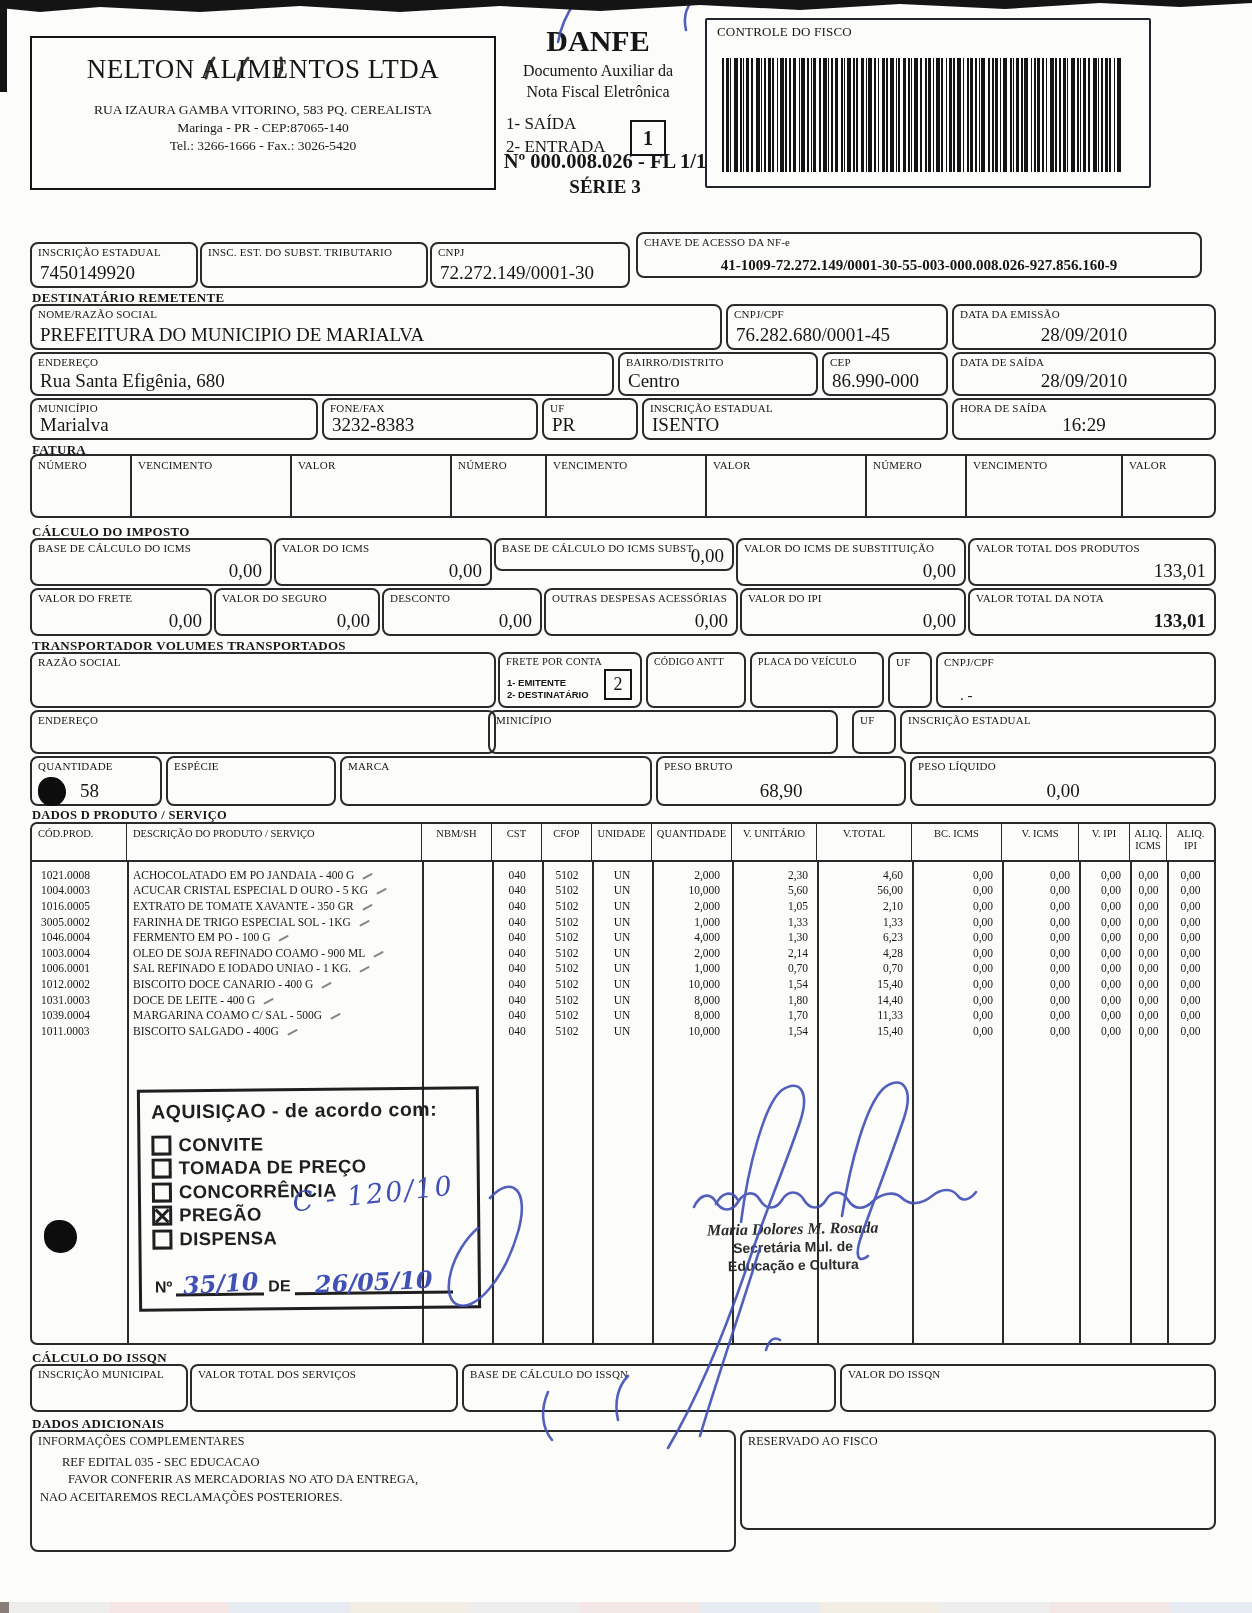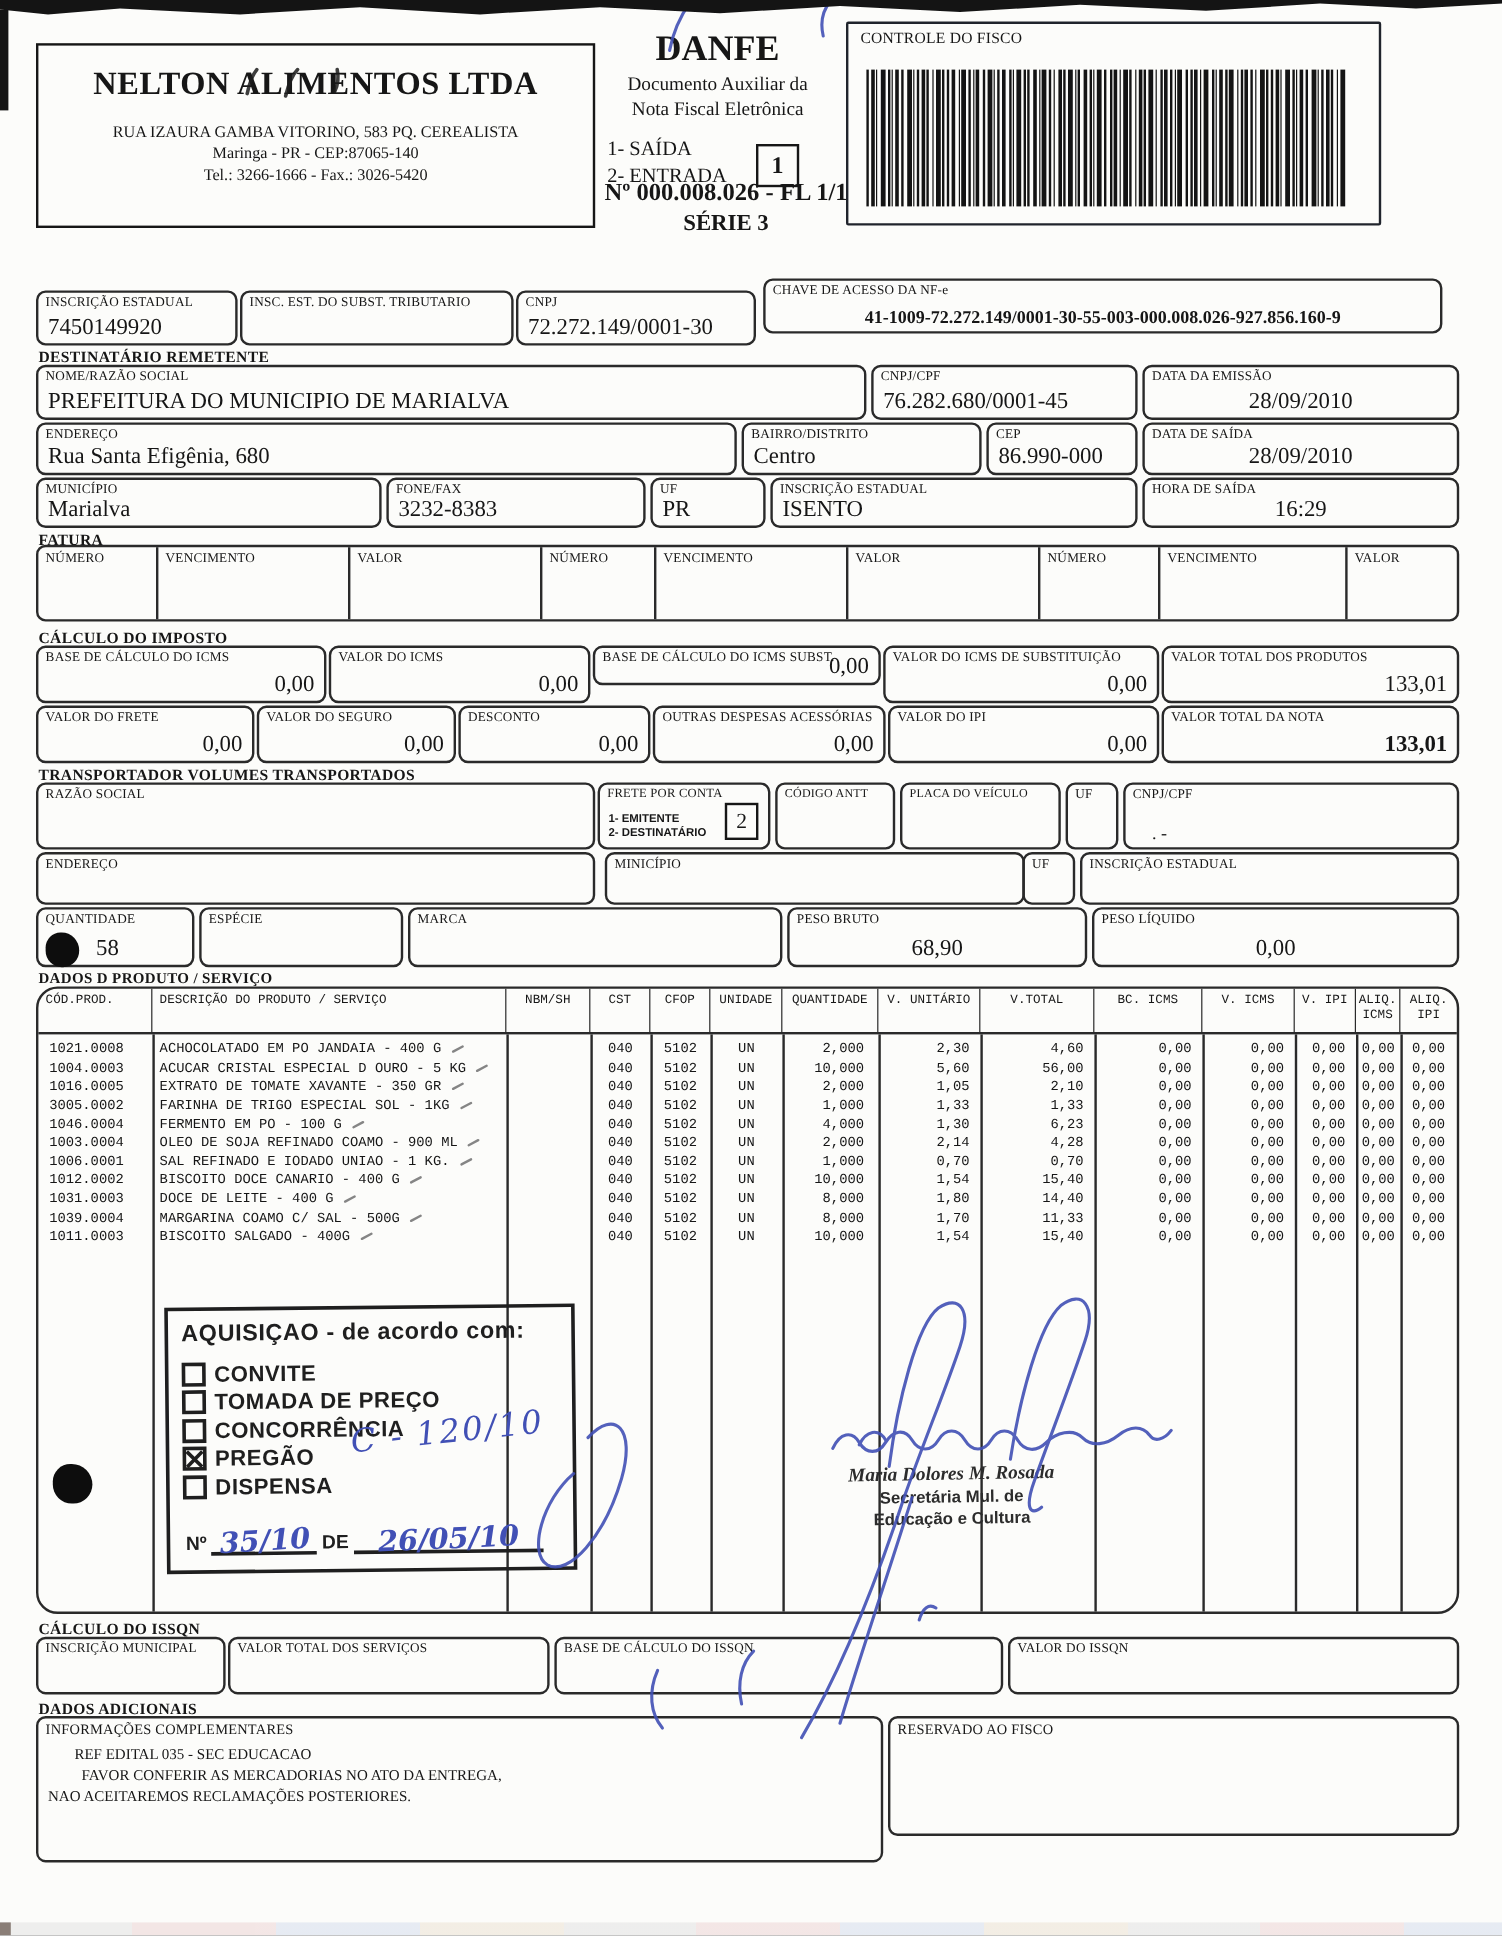--- a/index.html
+++ b/index.html
@@ -6,41 +6,41 @@
   .page{position:relative;width:1252px;height:1613px;background:#fcfcfa;overflow:hidden;
         font-family:"Liberation Serif",serif;color:#161616;}
   
   .fbox{position:absolute;border:2px solid #2a2a2a;border-radius:8px;box-sizing:border-box;}
   .flabel{position:absolute;top:2px;left:6px;font-size:11px;white-space:nowrap;letter-spacing:.2px;}
   .fval{position:absolute;left:8px;right:8px;bottom:2px;font-size:19px;white-space:nowrap;}
   .fval.c{text-align:center}.fval.r{text-align:right}.fval.b{font-weight:bold}.fval.sm{font-size:15px}
   .sec{position:absolute;font-weight:bold;font-size:13px;letter-spacing:.3px;white-space:nowrap;}
   
   .emitter{position:absolute;left:30px;top:36px;width:462px;height:150px;border:2.5px solid #161616;text-align:center;}
-  .ename{margin-top:16px;font-size:27px;font-weight:bold;letter-spacing:.5px;}
+  .ename{margin-top:16px;font-size:27px;font-weight:normal;letter-spacing:.5px;}
   .eaddr{margin-top:16px;font-size:13.5px;line-height:1.35;}
   .danfe-title{position:absolute;left:492px;top:24px;width:212px;text-align:center;font-size:30px;font-weight:bold;}
   .danfe-sub{position:absolute;left:492px;width:212px;text-align:center;font-size:16px;}
   .danfe-opt{position:absolute;left:506px;top:112px;font-size:17px;line-height:23px;}
   .danfe-typebox{position:absolute;left:630px;top:120px;width:32px;height:32px;border:2.5px solid #161616;
                  text-align:center;line-height:32px;font-size:20px;font-weight:bold;}
   .danfe-num{position:absolute;left:486px;top:150px;width:238px;text-align:center;font-size:20.5px;font-weight:bold;white-space:nowrap;}
   .danfe-serie{position:absolute;left:486px;top:176px;width:238px;text-align:center;font-size:19px;font-weight:bold;}
   .fisco{position:absolute;left:705px;top:18px;width:442px;height:166px;border:2.5px solid #20242c;border-radius:2px;}
   .fisco .flabel{font-size:13px;top:4px;left:10px;}
   .barcode{position:absolute;left:15px;top:38px;width:412px;height:114px;font-size:0;}
   .barcode span{display:inline-block;height:100%;background:#141414;}
   
   .ftable{position:absolute;left:30px;top:454px;width:1186px;height:64px;border:2px solid #2a2a2a;border-radius:8px;
           box-sizing:border-box;display:grid;grid-template-columns:100px 160px 160px 95px 160px 160px 100px 156px 87px;}
   .fcell{border-right:2px solid #2a2a2a;font-size:11px;padding:3px 0 0 6px;letter-spacing:.2px;}
   .fcell:last-child{border-right:none;}
   
-  .ptable{position:absolute;left:30px;top:822px;width:1186px;height:523px;border:2px solid #2a2a2a;border-radius:18px;
-          box-sizing:border-box;--pcols:95px 295px 70px 50px 50px 60px 80px 85px 95px 90px 77px 51px 37px 47px;z-index:5;font-family:Liberation Mono, monospace;}
+  .ptable{position:absolute;left:30px;top:822px;width:1186px;height:523px;border:2px solid #2a2a2a;border-radius:7px;
+          box-sizing:border-box;--pcols:95px 295px 70px 50px 50px 60px 80px 85px 95px 90px 77px 51px 37px 47px;z-index:5;}
   .phead{display:grid;grid-template-columns:var(--pcols);height:38px;border-bottom:2px solid #2a2a2a;box-sizing:border-box;}
   .phcell{border-right:1.5px solid #2a2a2a;font-size:10.5px;text-align:center;padding-top:4px;
           white-space:pre-line;line-height:1.15;overflow:hidden;}
   .phcell:last-child{border-right:none;}
   .phcell.l{text-align:left;padding-left:6px;}
   .pbody{position:absolute;left:0;top:38px;right:0;bottom:0;}
   .vline{position:absolute;top:0;bottom:0;width:1.5px;background:#2a2a2a;}
   .prows{position:absolute;left:0;top:5px;right:0;z-index:2;}
   .prow{display:grid;grid-template-columns:var(--pcols);height:15.6px;align-items:center;font-size:11.5px;}
   .prow>div{white-space:nowrap;}
@@ -268,21 +268,21 @@
   <div class="fbox" style="left:888px;top:652px;width:44px;height:56px">
     <span class="flabel">UF</span>
   </div>
   <div class="fbox" style="left:936px;top:652px;width:280px;height:56px">
     <span class="flabel">CNPJ/CPF</span>
     <span class="fval sm" style="left:22px">.    -</span>
   </div>
   <div class="fbox" style="left:30px;top:710px;width:466px;height:44px">
     <span class="flabel">ENDEREÇO</span>
   </div>
-  <div class="fbox" style="left:504px;top:710px;width:350px;height:44px">
+  <div class="fbox" style="left:488px;top:710px;width:350px;height:44px">
     <span class="flabel">MINICÍPIO</span>
   </div>
   <div class="fbox" style="left:852px;top:710px;width:44px;height:44px">
     <span class="flabel">UF</span>
   </div>
   <div class="fbox" style="left:900px;top:710px;width:316px;height:44px">
     <span class="flabel">INSCRIÇÃO ESTADUAL</span>
   </div>
   <div class="fbox" style="left:30px;top:756px;width:132px;height:50px">
     <span class="flabel">QUANTIDADE</span>

